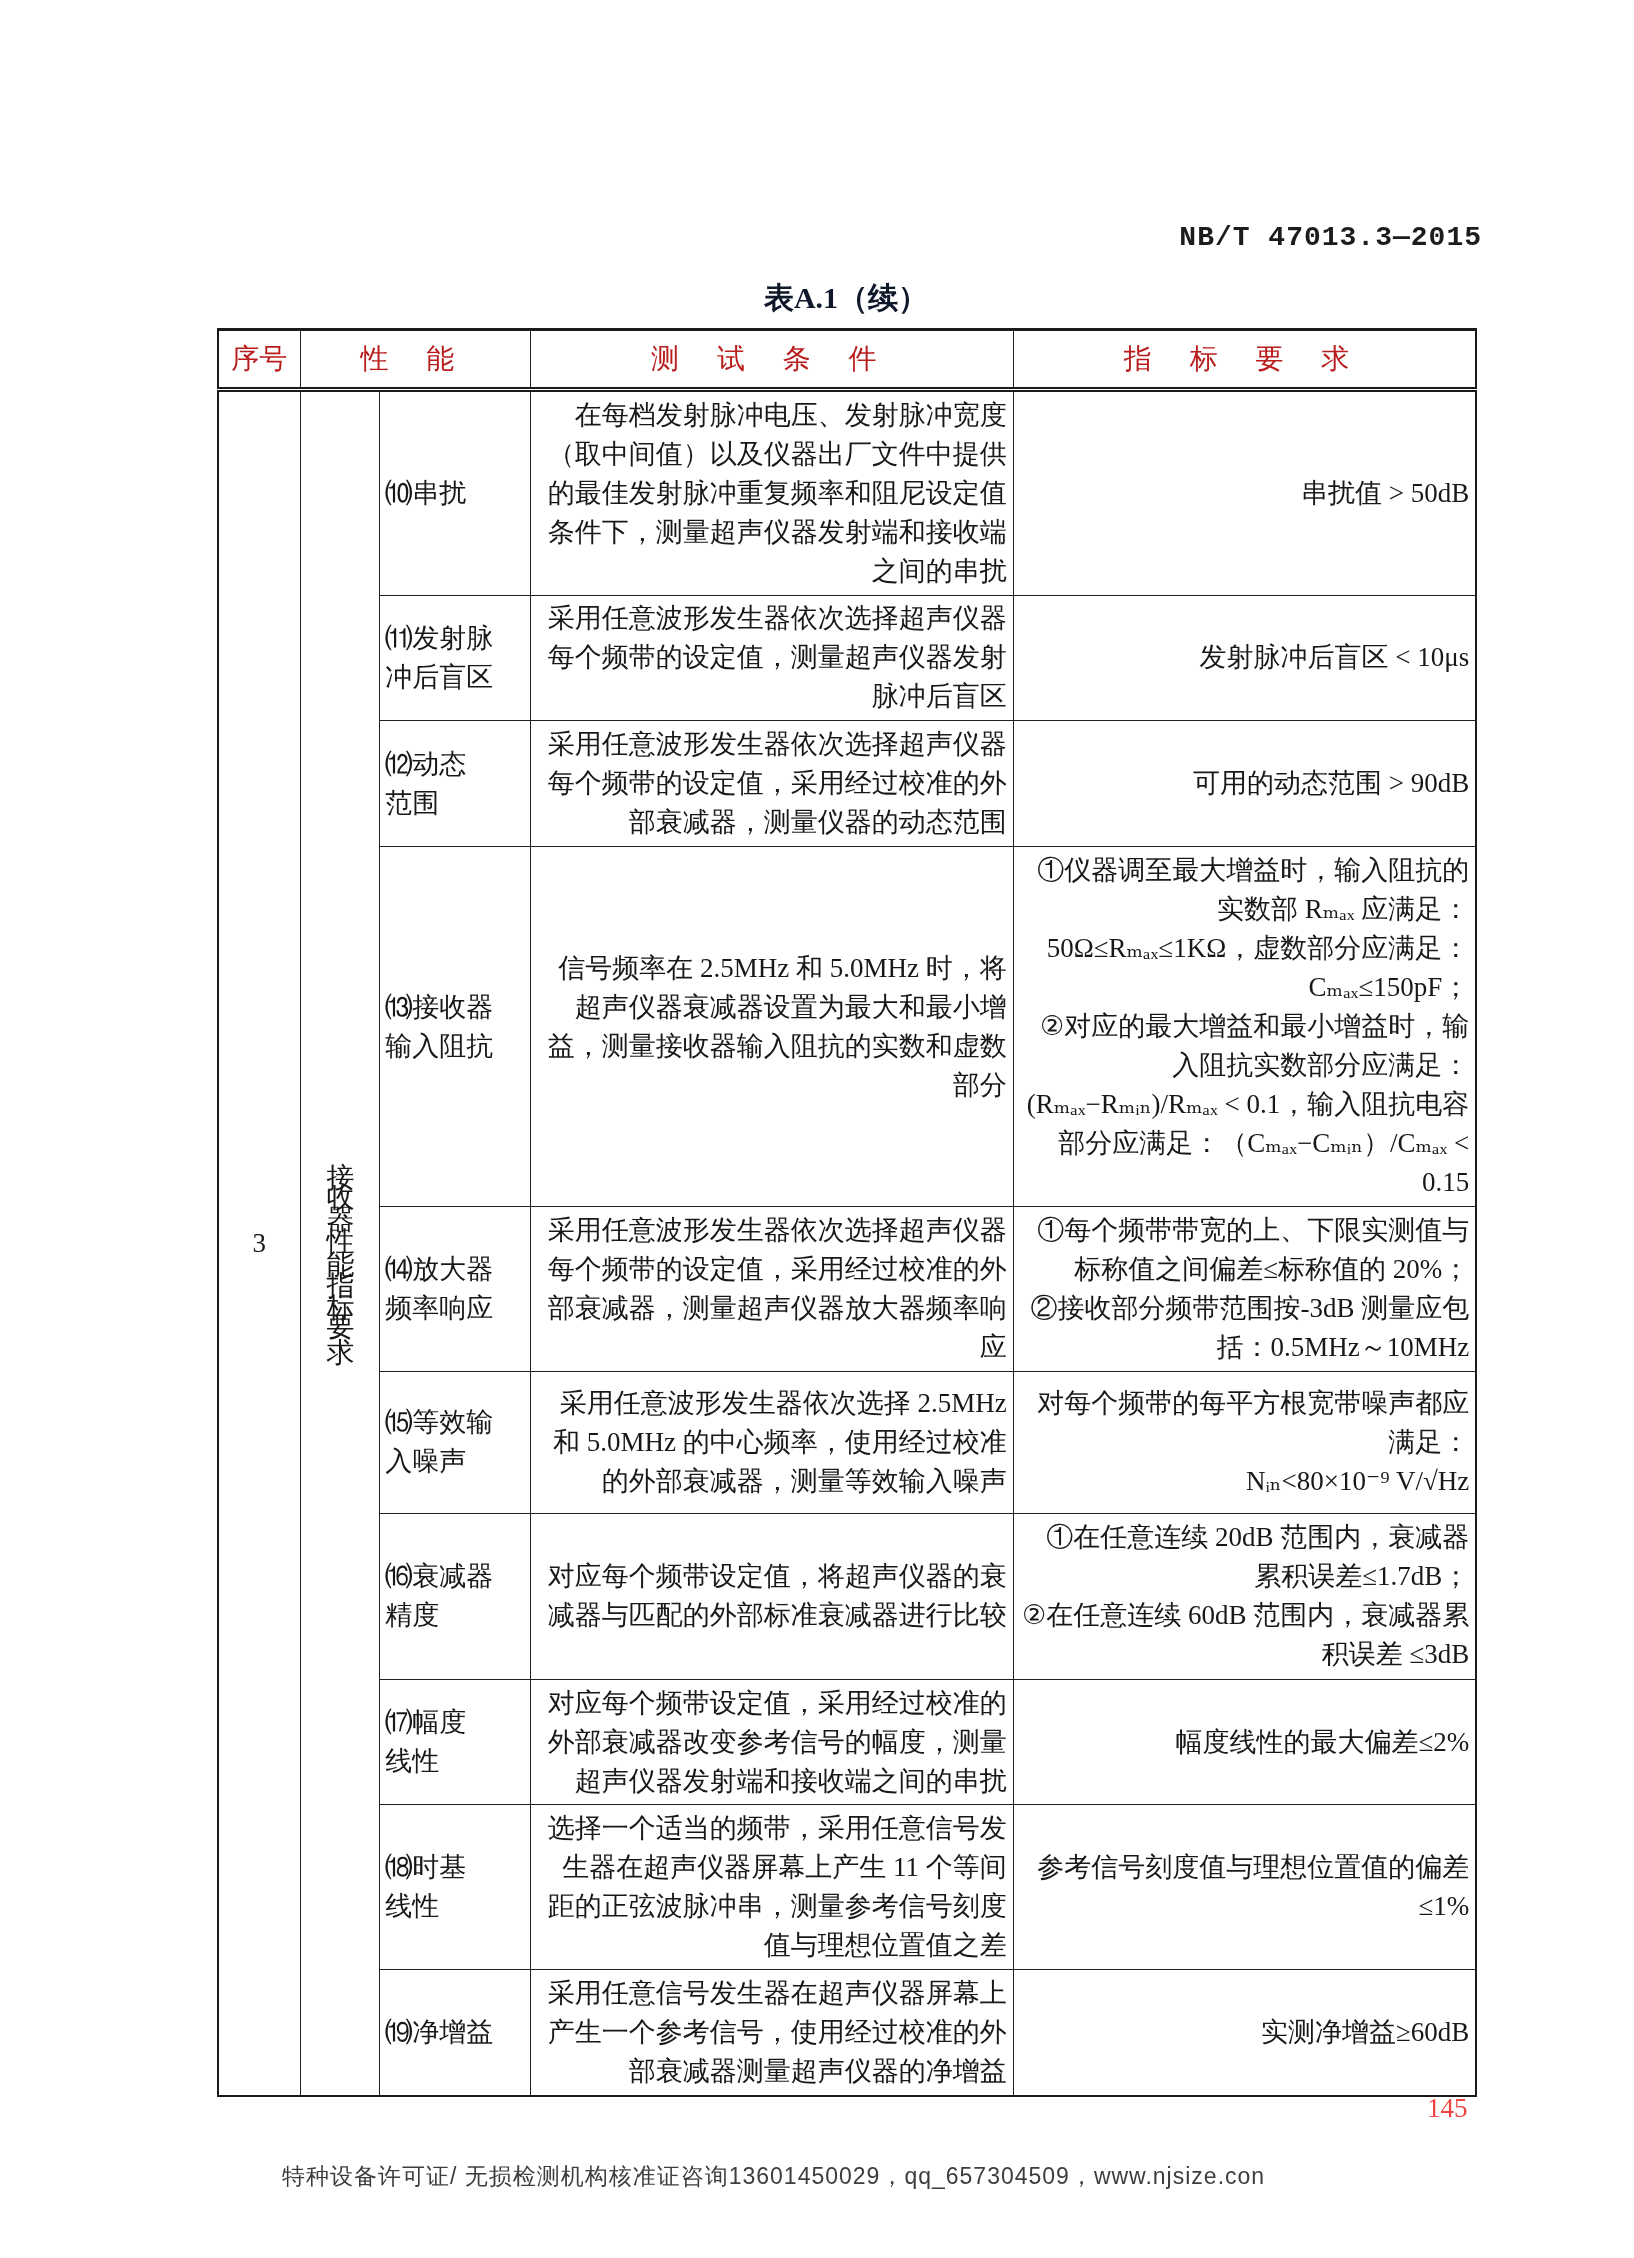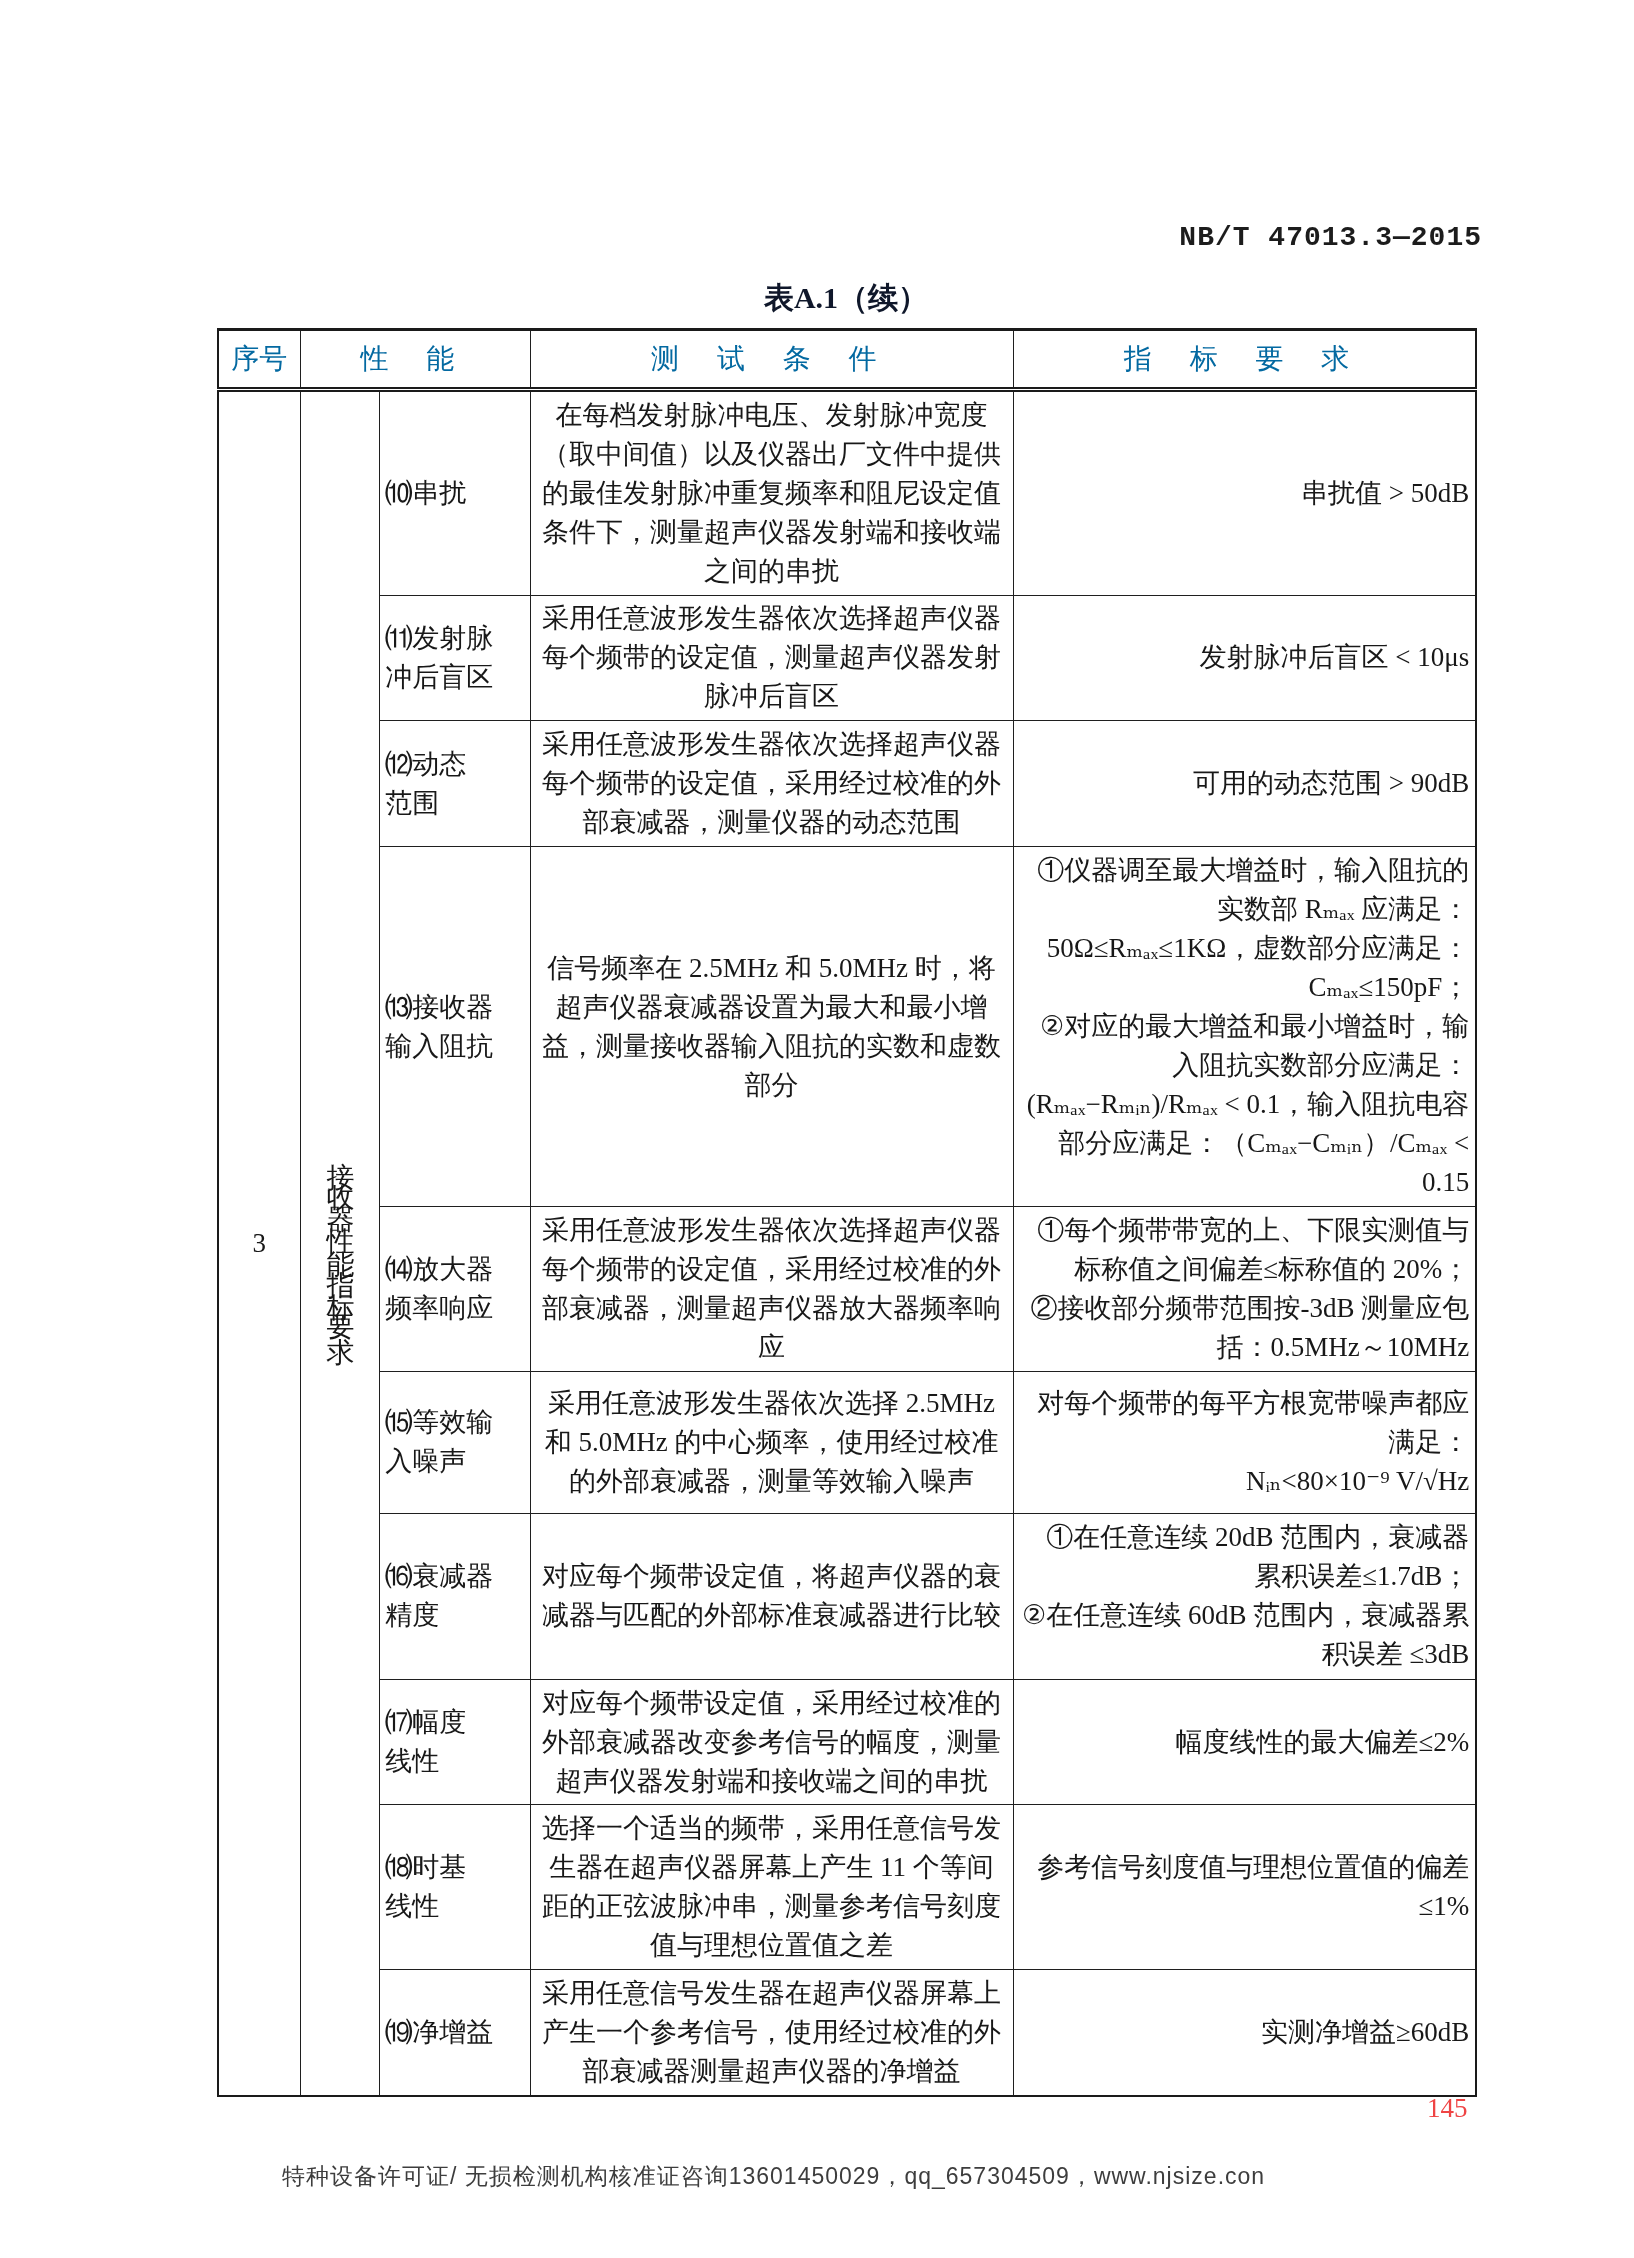--- a/index.html
+++ b/index.html
@@ -36,34 +36,34 @@
   table.spec-table th,table.spec-table td{
     border:1.9px solid #1f1f1f;
     font-size:27px;line-height:39px;
     vertical-align:middle;
     padding:3.9px 5.8px;
     word-break:break-word;
   }
   table.spec-table thead th{
     font-weight:normal;text-align:center;
     border-bottom:5.8px double #1a1a1a;
-    height:48px;font-size:28px;color:#0369a1;
+    height:48px;font-size:28px;color:#b91c1c;
   }
   th.sp{letter-spacing:0.55em;padding-left:0.55em;}
   td.serial{text-align:center;font-size:28px;}
   td.group{text-align:center;padding:0;}
   .vtext{
     display:inline-block;
     writing-mode:vertical-rl;text-orientation:upright;
     letter-spacing:0.78em;
     font-size:28px;line-height:1.1;
     white-space:nowrap;
   }
   td.item{text-align:left;white-space:pre-line;padding:3.9px 7.7px;}
-  td.cond{text-align:center;white-space:pre-line;padding:3.9px 7.7px 3.9px 13.5px;}
+  td.cond{text-align:right;white-space:pre-line;padding:3.9px 7.7px 3.9px 13.5px;}
   td.req{text-align:right;white-space:pre-line;padding:3.9px 7.7px 3.9px 13.5px;}
   .page-number{
     position:absolute;top:2093px;left:1427px;
     font-size:27px;color:#ef4444;
   }
   .footer{
     position:absolute;top:2161px;left:0;width:1547px;
     text-align:center;
     font-size:23px;color:#3d3d3d;letter-spacing:1px;
     font-family:"Liberation Sans","DejaVu Sans",sans-serif;

